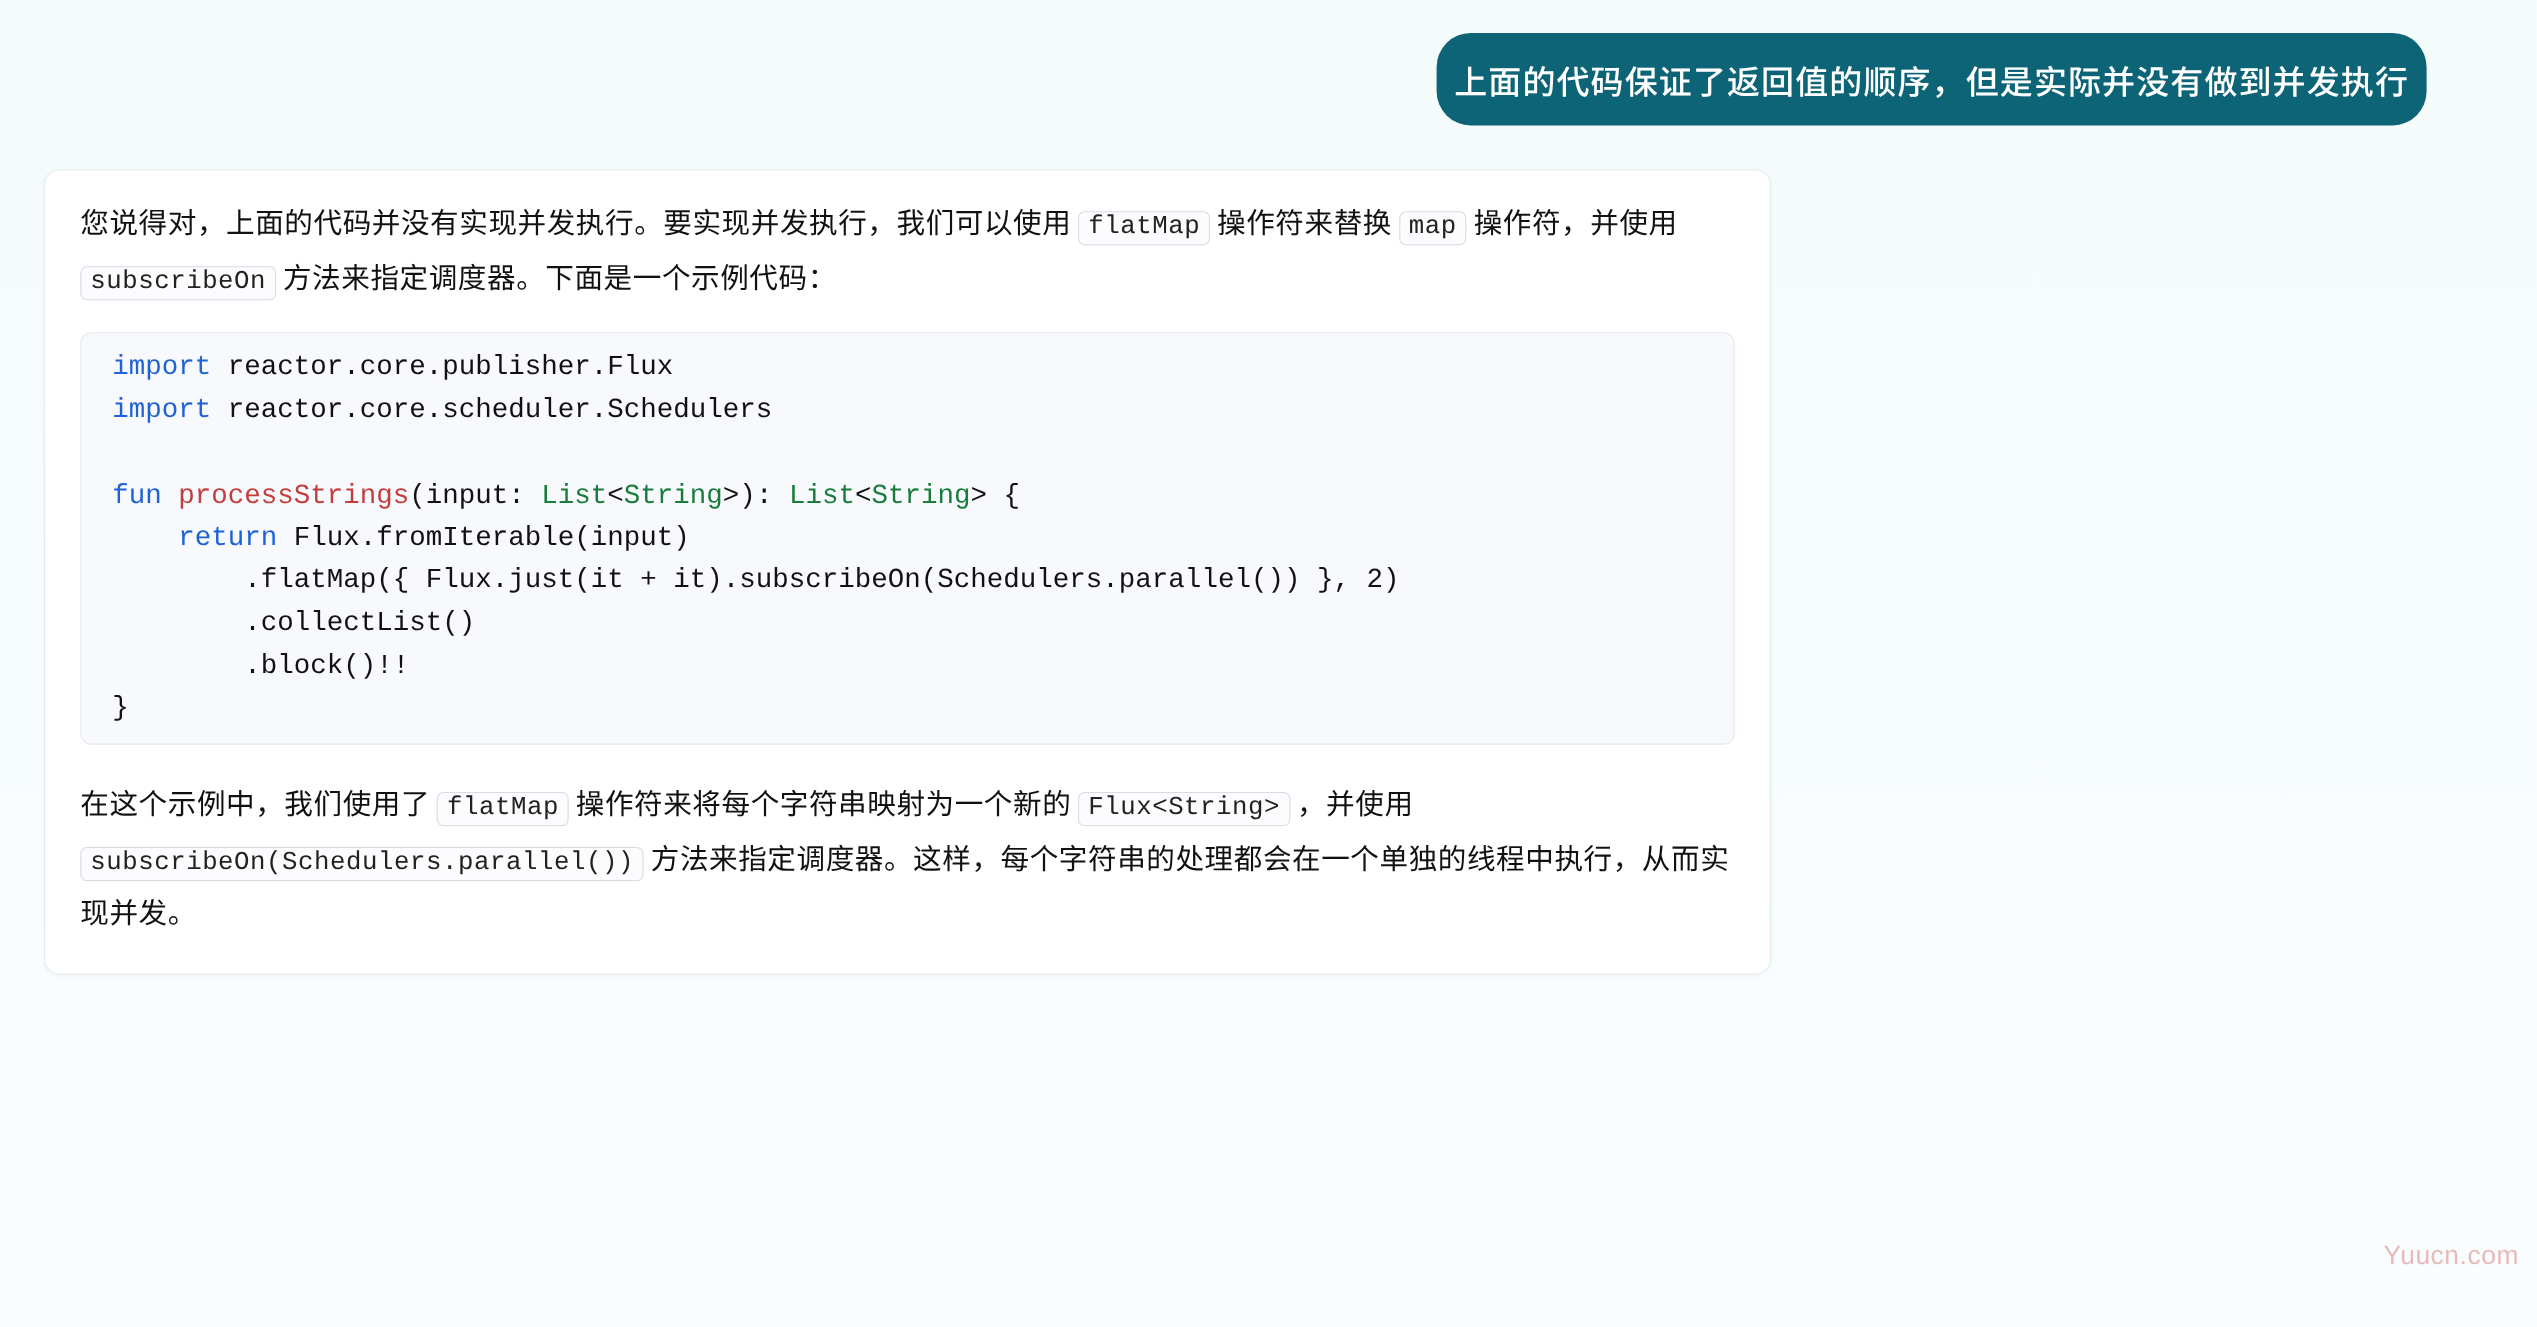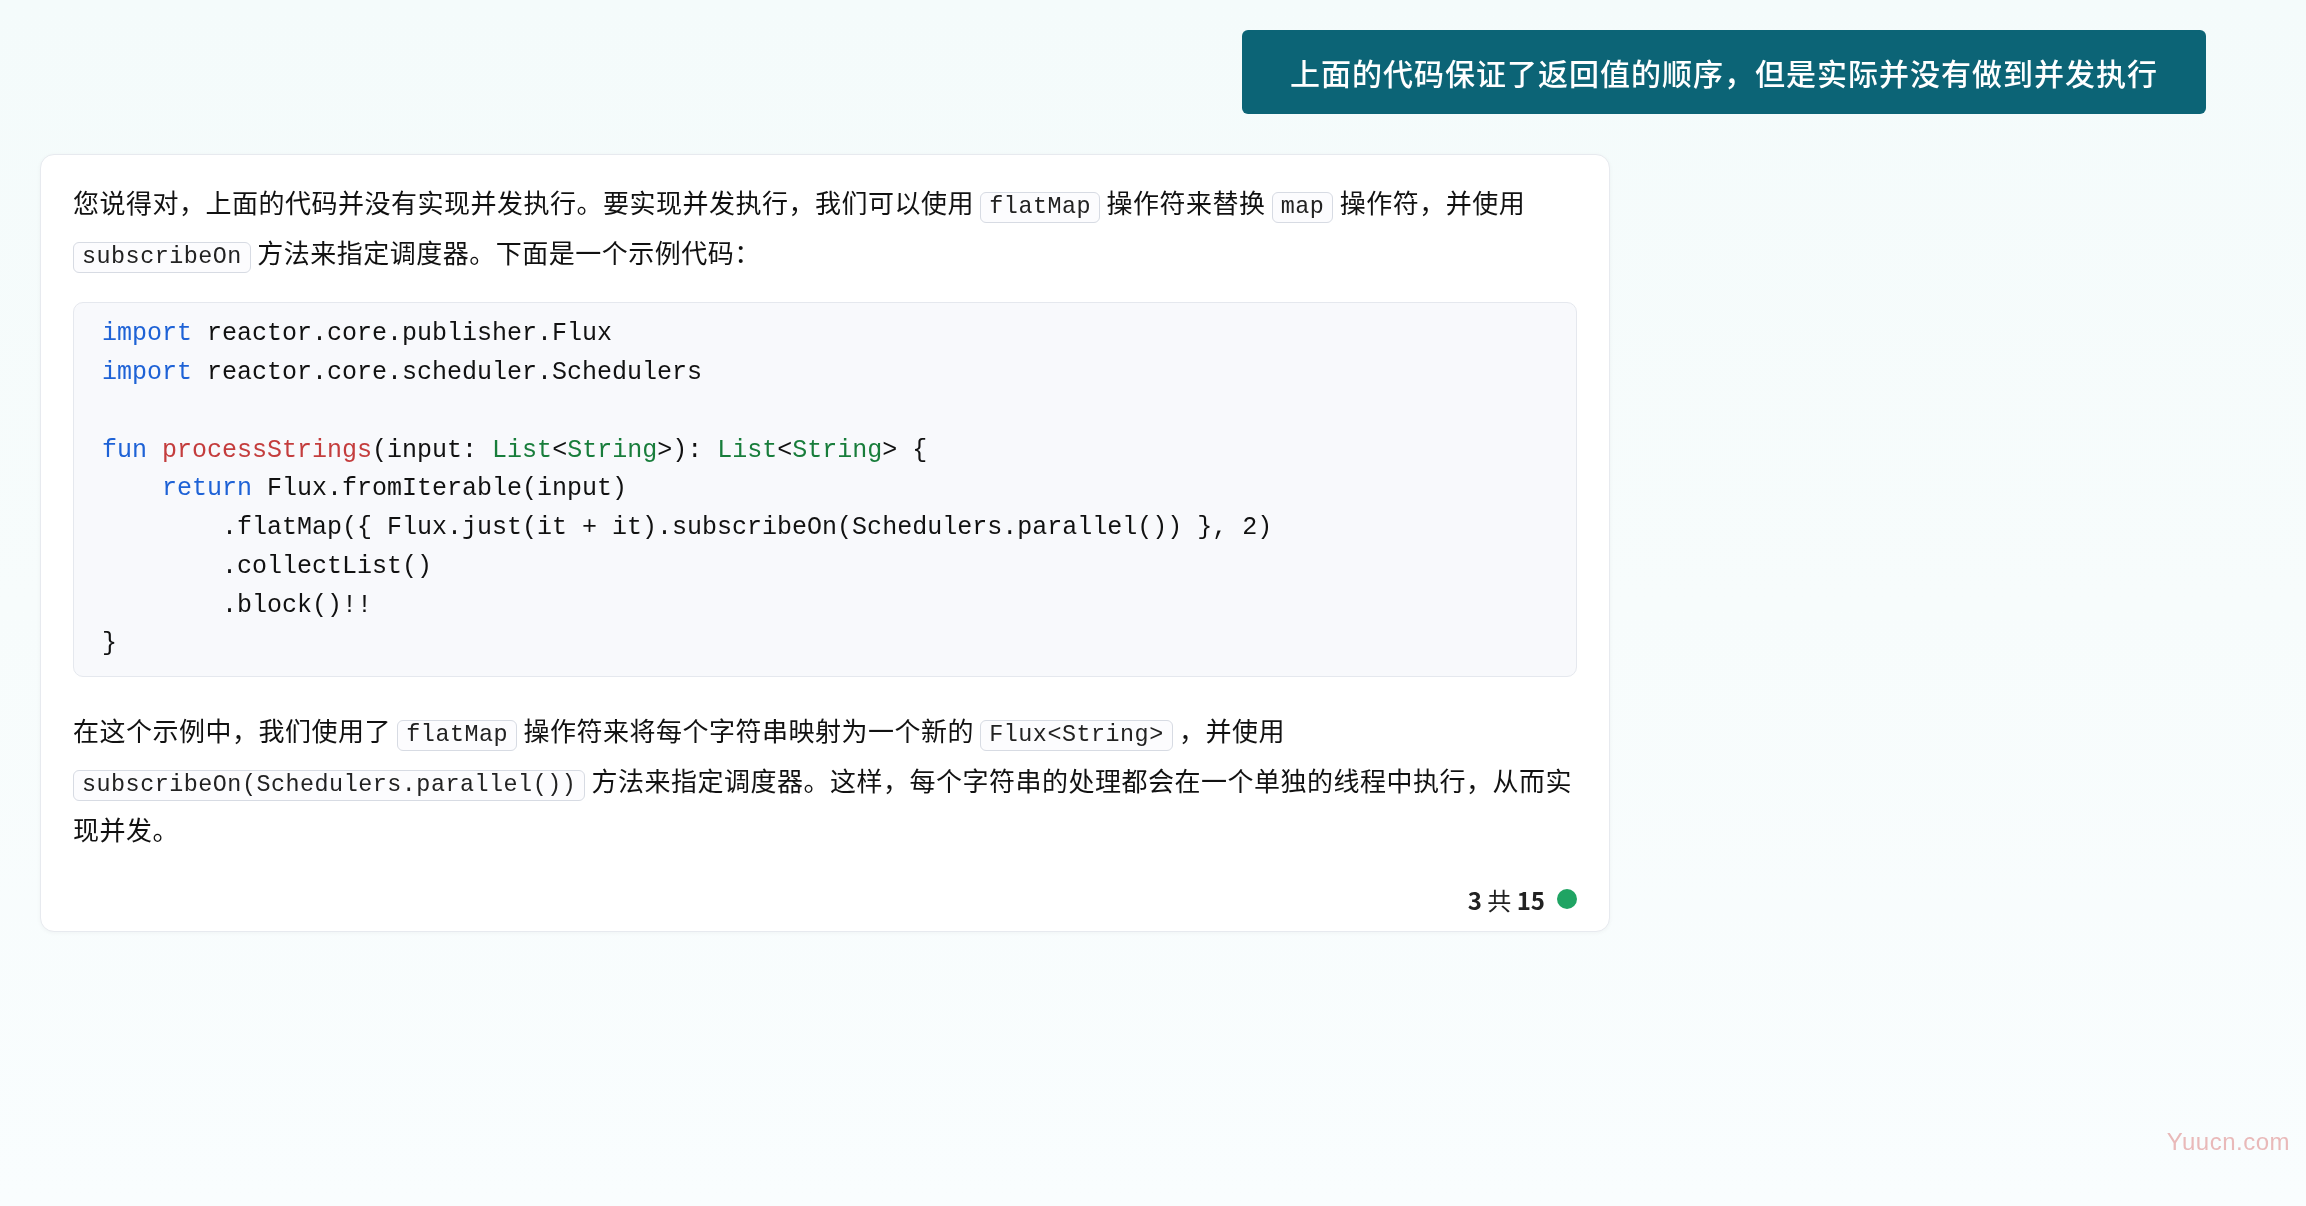--- a/index.html
+++ b/index.html
@@ -20,22 +20,22 @@
     display: flex;
     justify-content: flex-end;
     margin-bottom: 40px;
     padding-right: 60px;
   }
   .user-bubble {
     background: #0c6476;
     color: #fff;
     font-size: 30px;
     font-weight: 500;
-    padding: 20px 48px;
-    border-radius: 6px;
+    padding: 20px 16px;
+    border-radius: 31px;
     max-width: 1100px;
     letter-spacing: 1px;
   }
   .assistant-card {
     width: 1570px;
     background: #fff;
     border: 1px solid #e7eaef;
     border-radius: 14px;
     padding: 24px 32px 14px 32px;
     box-shadow: 0 1px 4px rgba(0,0,0,0.04);
@@ -127,24 +127,18 @@
 <span>        .block()!!</span>
 <span>}</span></pre>
     </div>
 
     <p class="para">
       <span>在这个示例中，我们使用了 </span><code class="inline-code">flatMap</code><span> 操作符来将每个字符串映射为一个新的 </span><code class="inline-code">Flux&lt;String&gt;</code><span> ，并使用 </span><code class="inline-code">subscribeOn(Schedulers.parallel())</code><span> 方法来指定调度器。这样，每个字符串的处理都会在一个单独的线程中执行，从而实现并发。</span>
     </p>
 
 
 
-    <div class="status-row">
-      <span class="status-text">
-        <b>3</b><span> 共 </span><b>15</b>
-      </span>
-      <span class="dot"></span>
-    </div>
 
   </div>
 
   <div class="watermark">Yuucn.com</div>
 
 </div>
 
 </body></html>

